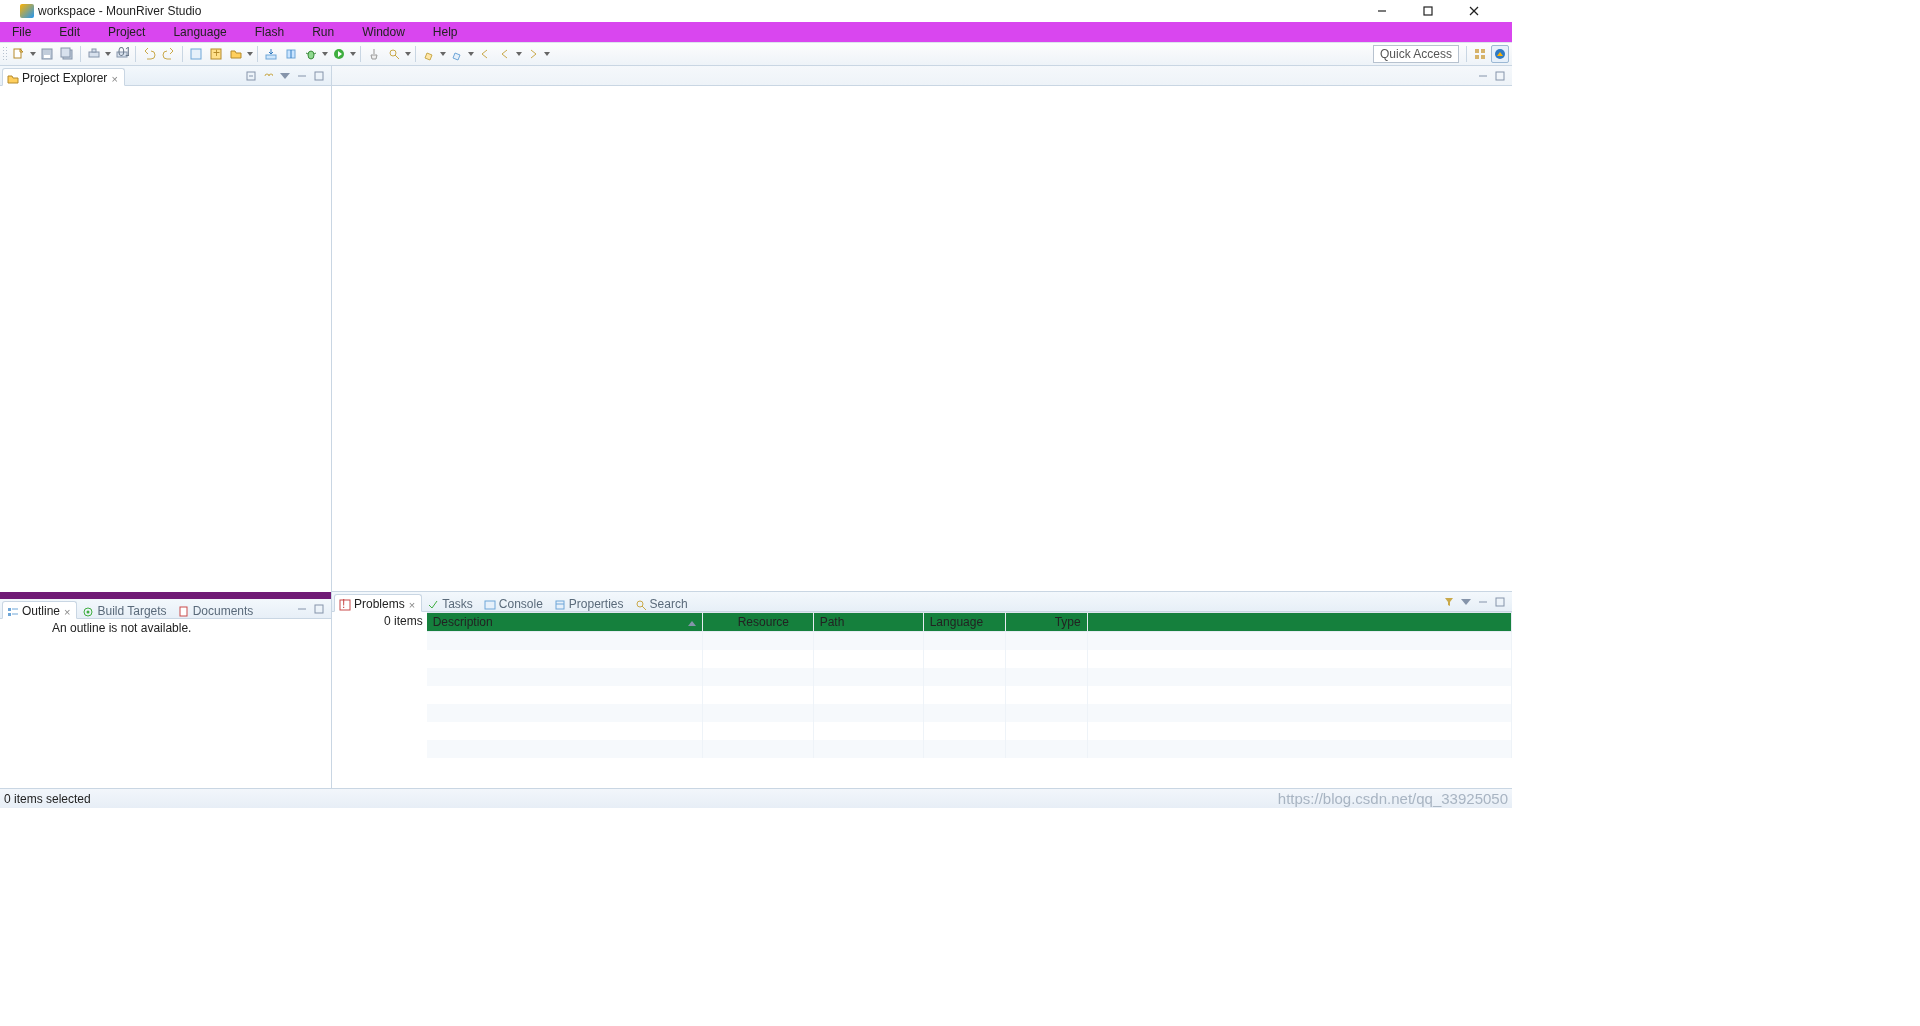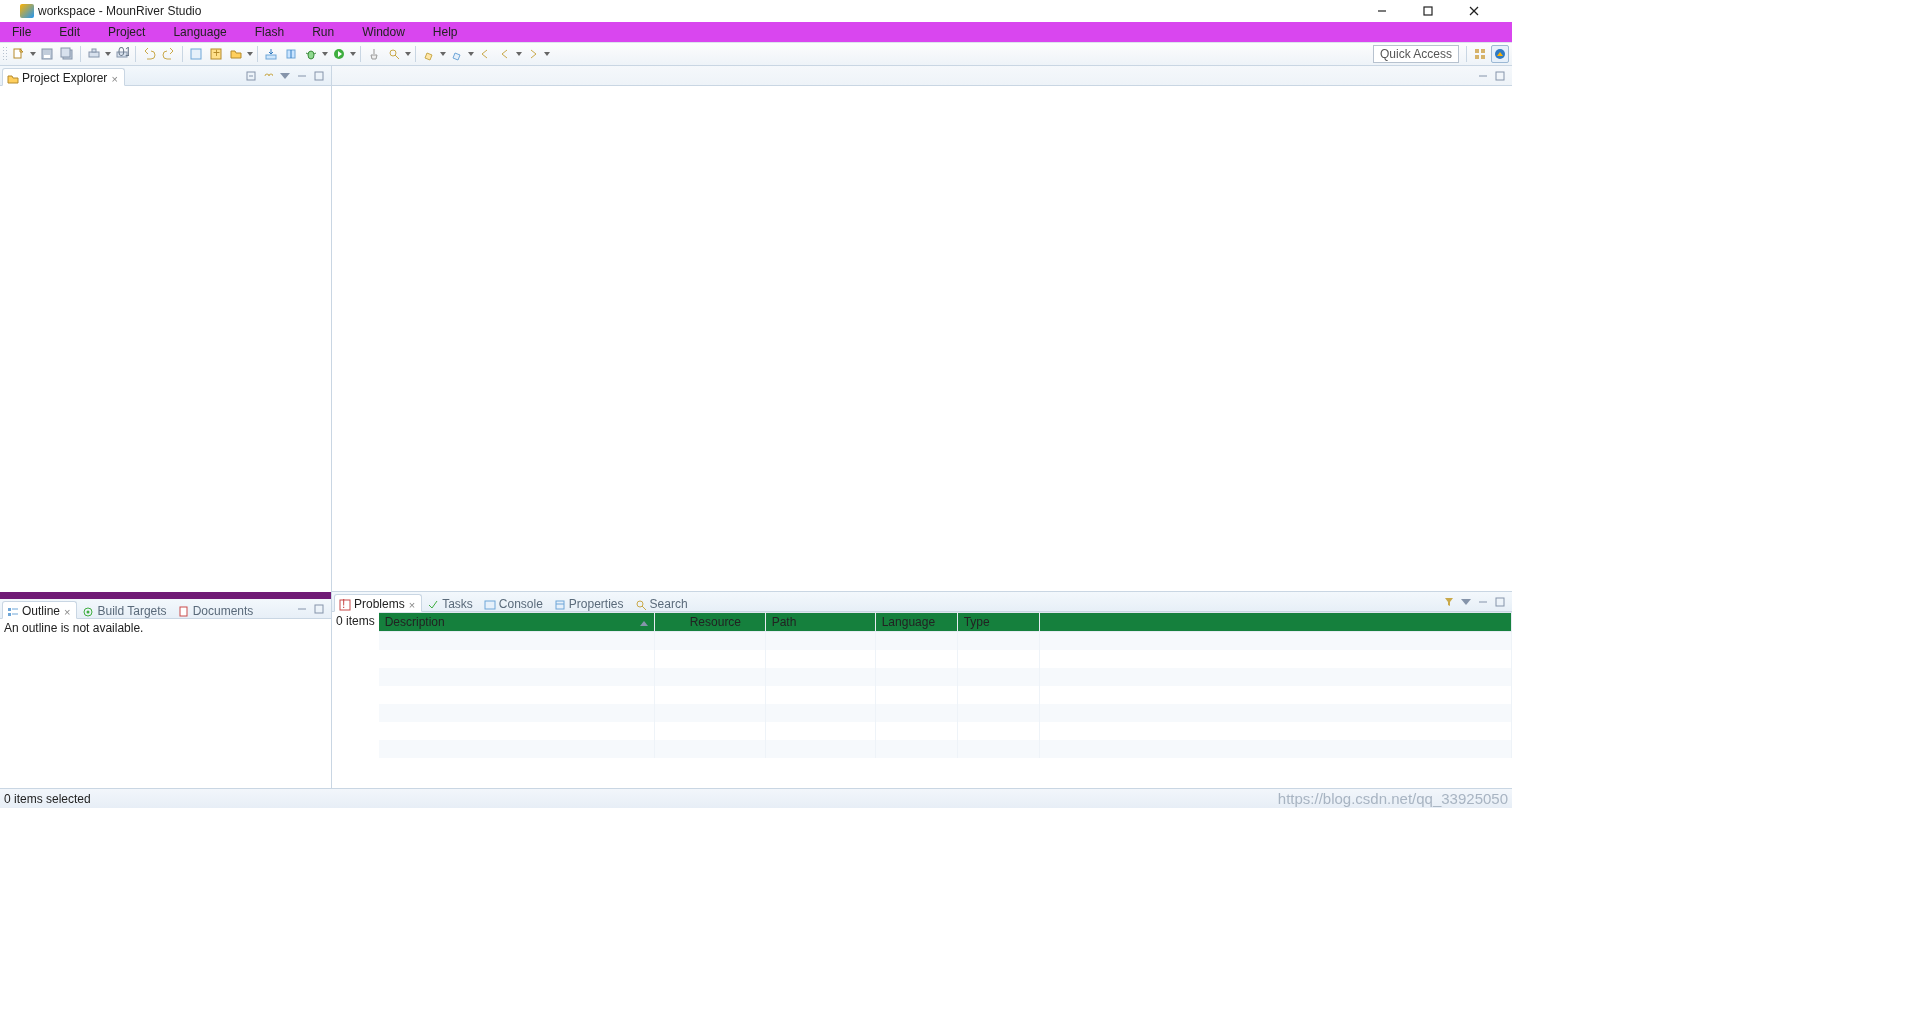--- a/index.html
+++ b/index.html
@@ -41,21 +41,21 @@
 .view-head { height: 20px; display: flex; align-items: center; background: linear-gradient(#f3f8fc,#e7eff7); border-bottom: 1px solid #c9d6e3; padding: 0 2px; }
 .view-head.editor { background: linear-gradient(#f5f8fb,#eef3f8); justify-content: flex-end; }
 .tab { height: 18px; display: flex; align-items: flex-end; padding: 0 6px 0 4px; margin-right: 1px; border-top-left-radius: 3px; border-top-right-radius: 3px; cursor: pointer; color: #5a6a7a; }
 .tab.active { background: #fff; border: 1px solid #c9d6e3; border-bottom: 1px solid #fff; position: relative; top: 1px; color: #222; }
 .tab .tab-icon { width: 12px; height: 12px; margin-right: 3px; }
 .tab .close-x { margin-left: 4px; color: #888; font-size: 11px; }
 .view-toolbar { margin-left: auto; display: flex; align-items: center; gap: 1px; padding-right: 2px; }
 .view-toolbar .vbtn { width: 16px; height: 16px; display: flex; align-items: center; justify-content: center; cursor: pointer; border-radius: 2px; }
 .view-toolbar svg { width: 10px; height: 10px; }
 
-.pane-body { flex: 1; background: #fff; overflow: auto; }
+.pane-body { flex: 1; background: #fff; overflow: auto; padding-left: 48px; }
 .pane-body.editor { background: #fff; }
 
 .left-col .view-pane.outline { flex: 0 0 196px; border-top: 7px solid #701a75; }
 .outline-msg { padding: 2px 4px; color: #222; }
 
 .right-col .view-pane.editor-area { flex: 1; min-height: 0; border-bottom: 1px solid #c9d6e3; }
 .right-col .view-pane.problems { flex: 0 0 196px; }
 
 .problems-body { display: flex; flex-direction: row; }
 .items-count { padding: 2px 4px; color: #222; }
@@ -65,21 +65,21 @@
 .th-sort { margin-left: auto; }
 .tbl-rows .tr { display: flex; height: 18px; }
 .tbl-rows .tr:nth-child(odd) { background: #f6f9fc; }
 .tbl-rows .tr:nth-child(even) { background: #fff; }
 .tbl-rows .td { border-right: 1px solid #eef3f8; }
 
 .col-desc { width: 276px; }
 .col-res  { width: 82px; margin-left: 29px; }
 .col-path { width: 110px; }
 .col-loc  { width: 82px; }
-.col-type { width: 82px; }
+.col-type { width: 82px; justify-content: flex-end; }
 .col-rest { flex: 1; }
 
 
 .statusbar { height: 20px; background: linear-gradient(#f2f6fb,#e7eef6); border-top: 1px solid #c9d6e3; display: flex; align-items: center; padding: 0 4px; color: #222; }
 .statusbar .sr { margin-left: auto; color: #a8b4c2; font-size: 15px; }
 
 
 .ico { width: 14px; height: 14px; display: inline-block; }
 .ico svg { width: 14px; height: 14px; }
 </style>

